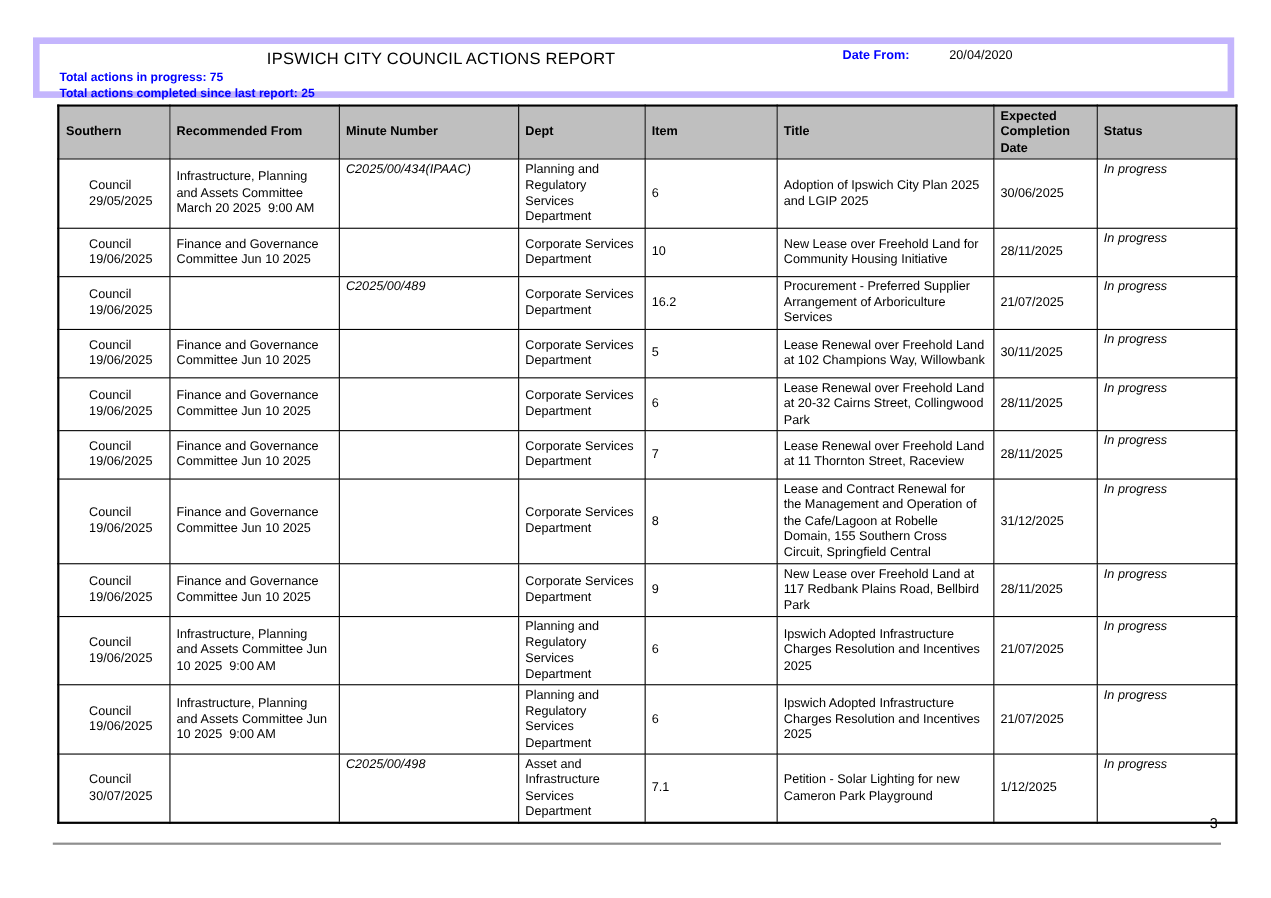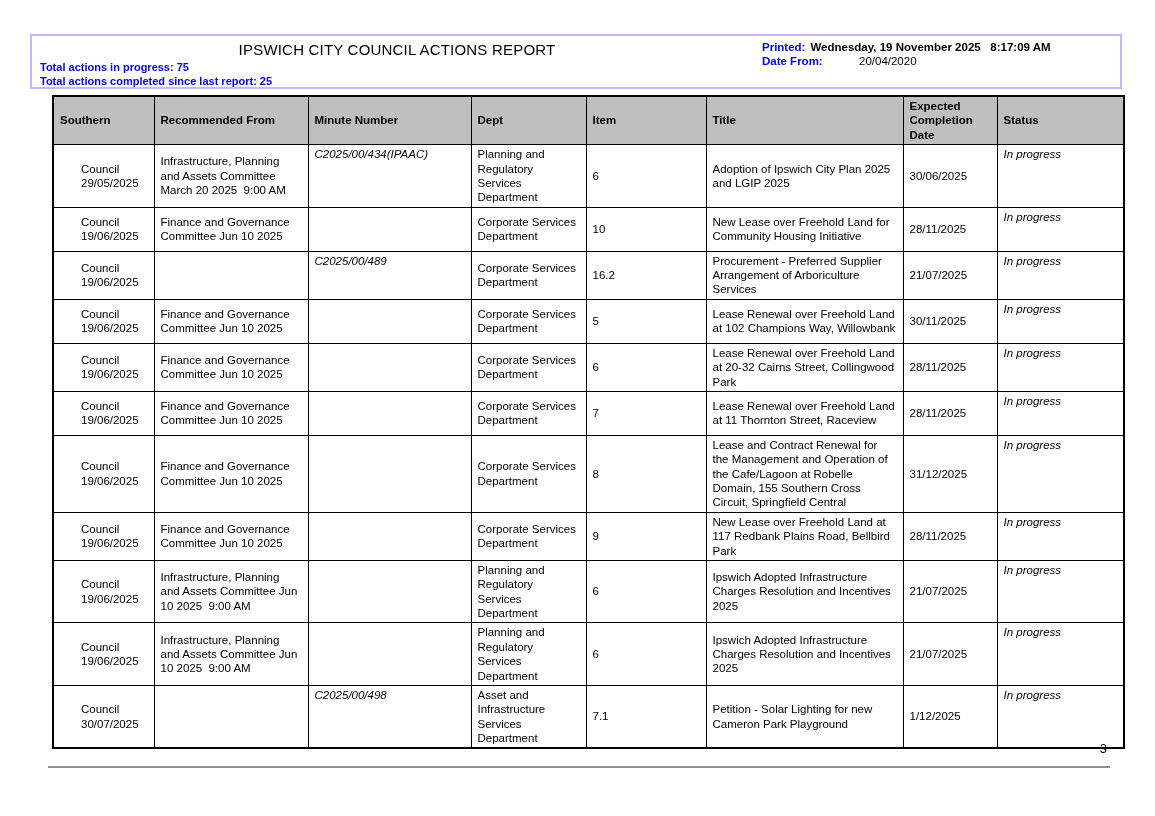--- a/index.html
+++ b/index.html
@@ -4,27 +4,27 @@
 <style>
   html, body { margin:0; padding:0; background:#fff; }
   .page {
     position:relative; width:1155px; height:816px; background:#ffffff;
     font-family:"Liberation Sans","DejaVu Sans",sans-serif; color:#000; overflow:hidden;
   }
 
   
   .header-box {
     position:absolute; left:30px; top:34px; width:1092px; height:55px;
-    border:2px solid #c4b5fd; box-sizing:border-box; background:#fff;
+    border:6px solid #c4b5fd; box-sizing:border-box; background:#fff;
   }
   .report-title {
     position:absolute; left:0; top:5px; width:730px;
     text-align:center; font-size:15px; letter-spacing:0.2px;
   }
-  .totals-line { position:absolute; left:8px; color:#0000ff; font-weight:bold; font-size:11px; }
+  .totals-line { position:absolute; left:18px; color:#0000ff; font-weight:bold; font-size:11px; }
   .totals-1 { top:25px; }
   .totals-2 { top:39px; }
   .header-right { position:absolute; left:730px; top:4px; font-size:11.5px; }
   .info-line { display:flex; height:14px; line-height:14px; }
   .info-label { color:#0000ff; font-weight:bold; margin-right:5px; white-space:pre; }
   .info-label.w { width:97px; margin-right:0; }
   .info-value { color:#000; white-space:pre; }
   .info-value.bold { font-weight:bold; }
 
   
@@ -48,24 +48,20 @@
 </head>
 <body>
 
 <div class="page">
 
   <div class="header-box">
     <div class="report-title">IPSWICH CITY COUNCIL ACTIONS REPORT</div>
     <div class="totals-line totals-1">Total actions in progress: 75</div>
     <div class="totals-line totals-2">Total actions completed since last report: 25</div>
     <div class="header-right">
-      <div class="info-line">
-        <span class="info-label">Printed:</span>
-        <span class="info-value bold">Wednesday, 19 November 2025   8:17:09 AM</span>
-      </div>
       <div class="info-line">
         <span class="info-label w">Date From:</span>
         <span class="info-value">20/04/2020</span>
       </div>
     </div>
   </div>
 
   <table class="actions-table">
     <colgroup>
       <col style="width:101px">

